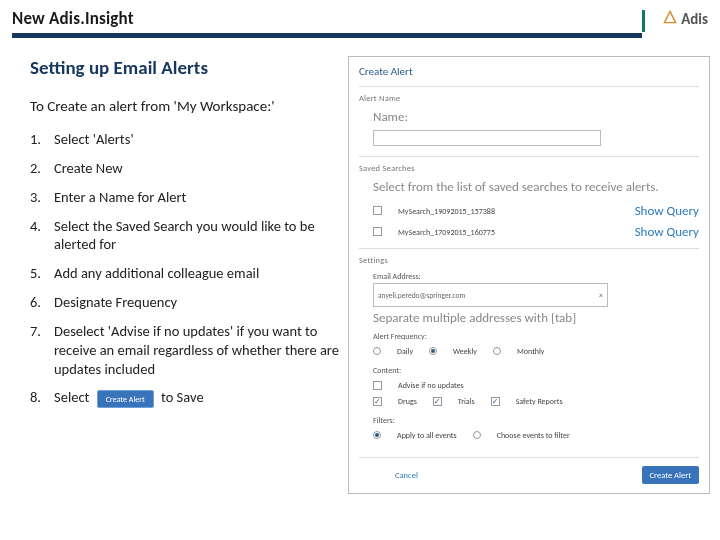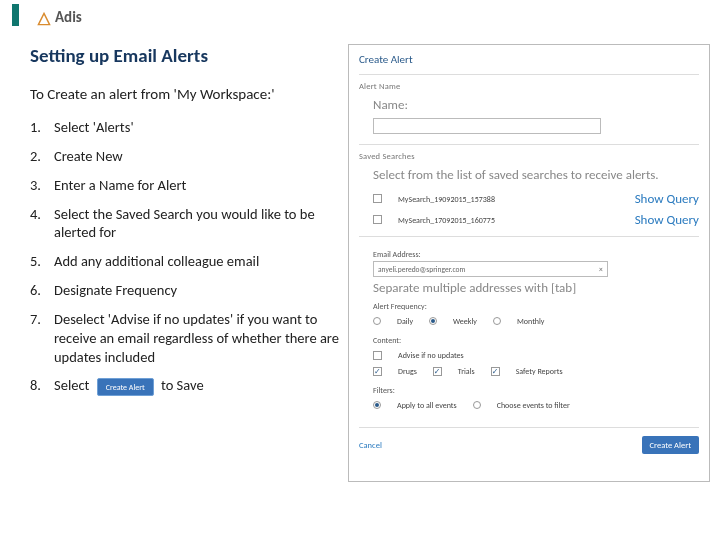--- a/index.html
+++ b/index.html
@@ -26,27 +26,27 @@
     letter-spacing: 0.2px;
     padding-bottom: 4px;
   }
   .title-underline {
     height: 5px;
     background: #17375e;
     width: 100%;
   }
   .logo {
     display: flex;
-    align-items: flex-end;
+    align-items: flex-start;
     gap: 4px;
     font-size: 15px;
     color: #555;
     font-weight: 600;
     padding-left: 18px;
-    border-left: 7px solid #0f766e;
+    border-left: 3px solid #0f766e;
     height: 22px;
     margin-top: -4px;
   }
   .logo svg { width: 14px; height: 14px; }
   .content {
     display: flex;
     padding: 18px 10px 0 30px;
     gap: 6px;
   }
   .left {
@@ -140,34 +140,38 @@
   .r-cb {
     width: 9px; height: 9px; border: 1px solid #999; background:#fff; flex-shrink:0;
   }
   .r-cb.ck::after{content:"✓"; font-size:8px; color:#2a5a8a; position:relative; top:-2px; left:0;}
   .r-radio {
     width: 8px; height:8px; border:1px solid #999; border-radius:50%; flex-shrink:0; position:relative;
   }
   .r-radio.sel::after{content:""; width:4px;height:4px;background:#2a5a8a;border-radius:50%;position:absolute;top:1px;left:1px;}
   .r-showq { color:#2a7abf; font-size:13px; margin-left:auto; }
   .r-email {
-    border:1px solid #bbb; height:16px; width:72%; font-size:7.5px; padding:0 4px; color:#666; display:flex; align-items:center; justify-content:space-between;
+    border:1px solid #bbb; height:24px; width:72%; font-size:7.5px; padding:0 4px; color:#666; display:flex; align-items:center; justify-content:space-between;
   }
   .r-footer {
     border-top:1px solid #ddd; padding-top:8px; display:flex; justify-content:space-between; align-items:center; margin-top:8px;
   }
-  .r-cancel { color:#2a7abf; font-size:8.5px; }
+  .r-cancel { color:#2a7abf; font-size:8.5px;margin-left:36px; }
   .r-create { background:#3973b9; color:#fff; font-size:8.5px; padding:4px 8px; border-radius:2px; }
   .r-indent { padding-left: 14px; }
   .r-group-label { font-size: 8px; color:#555; margin:6px 0 2px 0; }
 </style>
 </head>
 <body>
 
 <div class="header">
+  <div class="title-wrap">
+    <div class="title">New Adis.Insight</div>
+    <div class="title-underline"></div>
+  </div>
   <div class="logo">
     <svg viewBox="0 0 20 20">
         <path d="M10 2 L18 18 L2 18 Z" fill="none" stroke="#d98b2e" stroke-width="2"></path>
       </svg>
     <span>Adis</span>
   </div>
 </div>
 
 <div class="content">
   <div class="left">
@@ -211,20 +215,21 @@
         </div>
         <div class="r-row">
           <span class="r-cb"></span>
           <span>MySearch_17092015_160775</span>
           <span class="r-showq">Show Query</span>
         </div>
       </div>
     </div>
 
     <div class="r-sec">
+      <div class="r-sec-label">Settings</div>
       <div class="r-indent">
         <div class="r-group-label">Email Address:</div>
         <div class="r-email">
           <span>anyeli.peredo@springer.com</span>
           <span>×</span>
         </div>
         <div class="r-smalltext" style="margin-top:3px">Separate multiple addresses with [tab]</div>
 
         <div class="r-group-label">Alert Frequency:</div>
         <div class="r-row">

